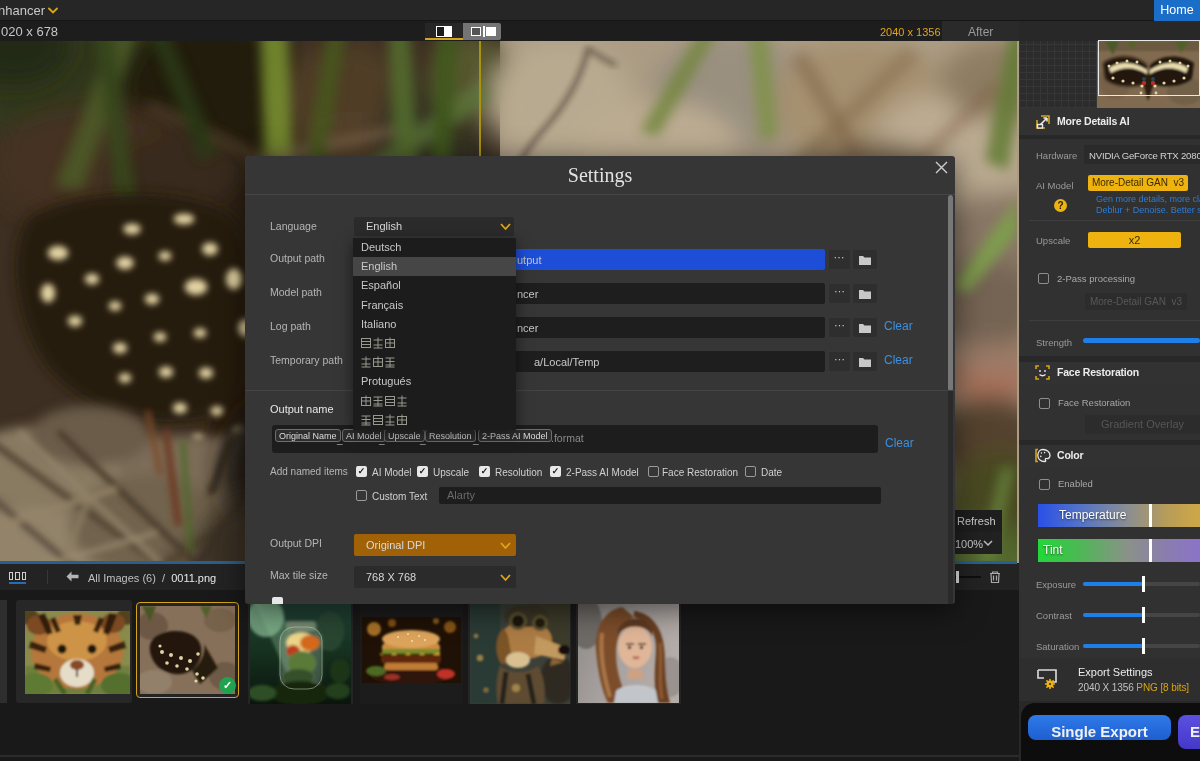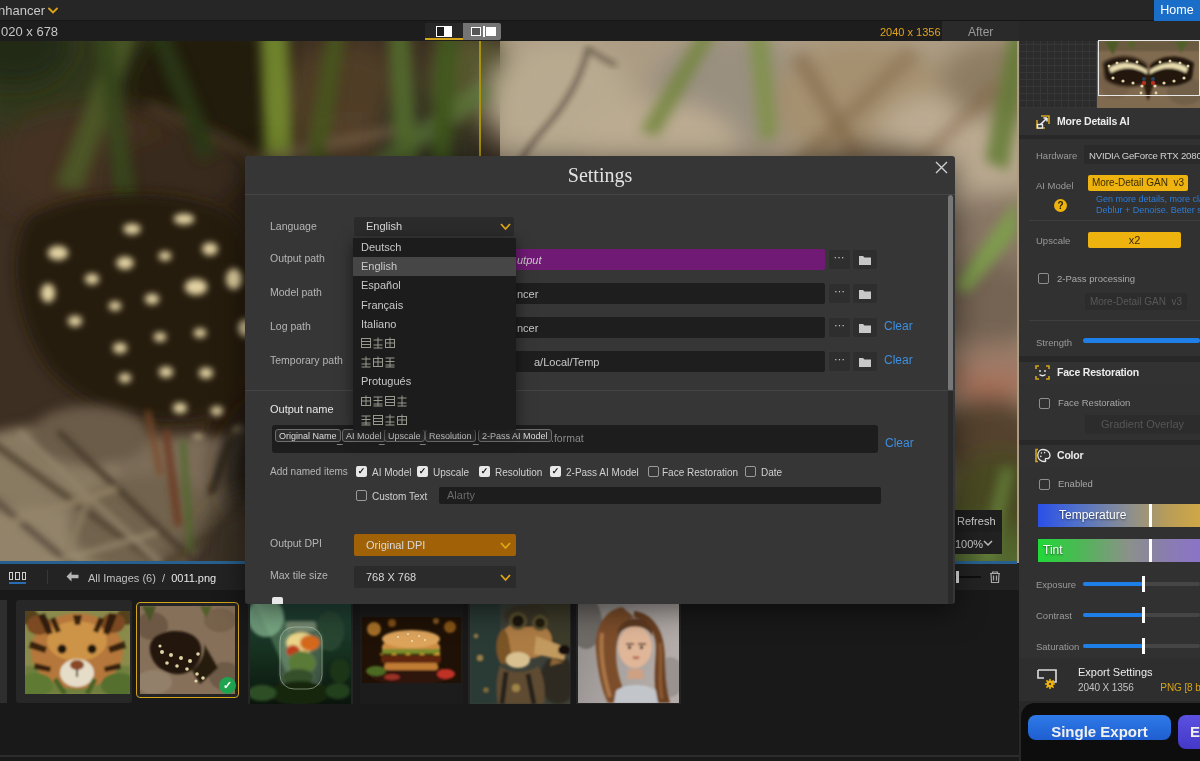--- a/index.html
+++ b/index.html
@@ -547,21 +547,21 @@
     <svg class="abs" style="left:17px;top:8px" width="24" height="24" viewBox="0 0 24 24">
       <path d="M2 4 H20 V16 H12" stroke="#dcdcdc" stroke-width="1.6" fill="none"></path>
       <path d="M2 4 V12 H8" stroke="#dcdcdc" stroke-width="1.6" fill="none"></path>
       <circle cx="14" cy="18" r="3.4" fill="#efb310"></circle>
       <g stroke="#efb310" stroke-width="1.6" stroke-linecap="round">
           <path d="M14 13.6 V14.8 M14 21.2 V22.4 M9.6 18 H10.8 M17.2 18 H18.4 M10.9 14.9 L11.8 15.8 M16.2 20.2 L17.1 21.1 M17.1 14.9 L16.2 15.8 M11.8 20.2 L10.9 21.1"></path>
         </g>
       <circle cx="14" cy="18" r="1.1" fill="#2e2e2e"></circle>
     </svg>
     <span class="abs" style="left:59px;top:8px;font-size:11px;color:#ececec;">Export Settings</span>
-    <span class="abs" style="left:59px;top:24px;font-size:10px;color:#c2c2c2;white-space:nowrap;letter-spacing:-0.1px;">2040 X 1356 <span style="color:#d8a414;margin-left:24px;">PNG</span> <span style="color:#d8a414;">[8 bits]</span></span>
+    <span class="abs" style="left:59px;top:24px;font-size:10px;color:#c2c2c2;white-space:nowrap;letter-spacing:-0.1px;">2040 X 1356 <span style="color:#d8a414;">PNG</span> <span style="color:#d8a414;">[8 bits]</span></span>
   </div>
 
   <div class="abs" style="left:2px;top:682px;width:179px;height:58px;background:#0d0d0d;border-radius:14px 0 0 0;"></div>
   <div class="abs" style="left:9px;top:694px;width:143px;height:25px;background:linear-gradient(180deg,#2f7ae8,#1e5ed0);border-radius:8px;text-align:center;font-size:15px;font-weight:bold;color:#f0f0f0;line-height:34px;">Single Export</div>
   <div class="abs" style="left:159px;top:694px;width:22px;height:34px;background:linear-gradient(180deg,#5b50e0,#4438c8);border-radius:8px 0 0 8px;color:#f0f0f0;font-size:15px;font-weight:bold;text-align:right;line-height:34px;">E</div>
 </div>
 
 <div id="dialog" class="abs" style="left:245px;top:156px;width:710px;height:448px;background:#363636;border-radius:3px;box-shadow:0 6px 30px rgba(0,0,0,.55);">
   <div class="abs" style="left:0;top:8px;width:710px;height:28px;text-align:center;font-size:20px;color:#e2e2e2;font-family:Liberation Serif, serif;">Settings</div>
   <svg class="abs" style="left:690px;top:5px" width="13" height="13" viewBox="0 0 13 13">
@@ -574,21 +574,21 @@
 
   <span class="abs" style="left:25px;top:64px;font-size:10.5px;color:#b5b5b5;">Language</span>
   <div class="abs" style="left:109px;top:61px;width:160px;height:19px;background:#2b2b2b;border-radius:2px;">
     <span class="abs" style="left:12px;top:3px;font-size:11px;color:#d8d8d8;">English</span>
     <svg class="abs" style="left:146px;top:6px" width="11" height="8" viewBox="0 0 11 8">
         <path d="M1 1 L5.5 6 L10 1" stroke="#e0a517" stroke-width="1.8" fill="none"></path>
       </svg>
   </div>
 
   <span class="abs" style="left:25px;top:96px;font-size:10.5px;color:#b5b5b5;">Output path</span>
-  <div class="abs" style="left:109px;top:93px;width:471px;height:21px;background:#701a75;border-radius:2px;font-style:italic;">
+  <div class="abs" style="left:109px;top:93px;width:471px;height:21px;background:#1d4ed8;border-radius:2px;">
       <span class="abs" style="left:163px;top:5px;font-size:11px;color:#c8c8c8;">utput</span>
     </div>
   <div class="abs" style="left:584px;top:94px;width:21px;height:19px;background:#2e2e2e;border-radius:2px;color:#c8c8c8;font-size:11px;text-align:center;line-height:15px;letter-spacing:1px;">⋯</div>
   <div class="abs" style="left:608px;top:94px;width:24px;height:19px;background:#2e2e2e;border-radius:2px;">
       <svg class="abs" style="left:6px;top:5px" width="12" height="10" viewBox="0 0 12 10">
         <path d="M0 1 H4 L5.5 2.5 H12 V10 H0 Z" fill="#c8c8c8"></path>
       </svg>
     </div>
 
   <span class="abs" style="left:25px;top:130px;font-size:10.5px;color:#b5b5b5;">Model path</span>

